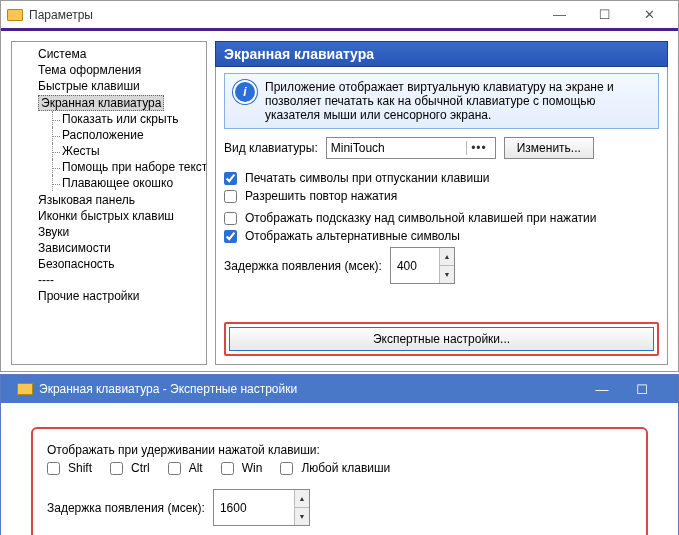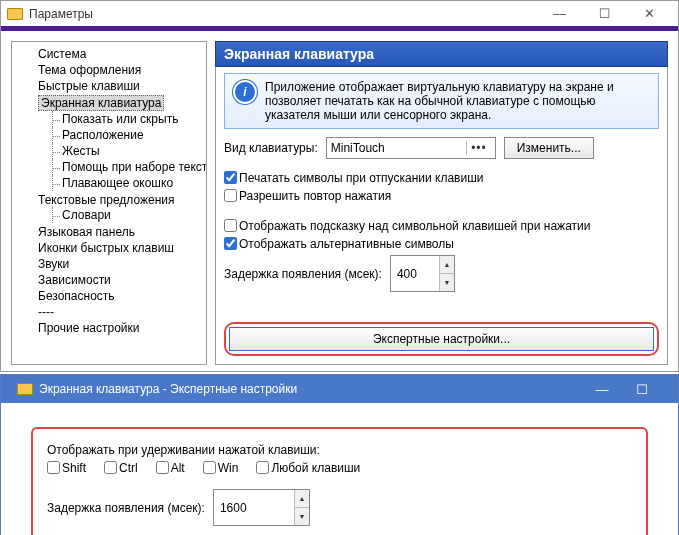--- a/index.html
+++ b/index.html
@@ -14,21 +14,21 @@
     border: 1px solid #999;
     background: #fff;
     position: relative;
   }
   .titlebar-light {
     height: 30px;
     display: flex;
     align-items: center;
     padding: 0 6px;
     background: #fff;
-    border-bottom: 5px solid #4c1d95;
+    border-bottom: 3px solid #4c1d95;
   }
   .titlebar-light .title { margin-left: 6px; color: #333; }
   .titlebar-light .win-controls {
     margin-left: auto;
     display: flex;
     gap: 0;
   }
   .win-btn {
     width: 45px;
     height: 28px;
@@ -142,21 +142,21 @@
   }
   .btn {
     border: 1px solid #888;
     background: linear-gradient(#fdfdfd, #e8e8e8);
     height: 22px;
     padding: 0 12px;
     display: inline-flex;
     align-items: center;
     justify-content: center;
   }
-  .chk { display: flex; gap: 2px; }
+  .chk { display: flex; align-items: center; gap: 8px; }
   .chk input { margin: 0; width: 13px; height: 13px; accent-color: #2a6ed6; }
   .spin {
     border: 1px solid #888;
     height: 37px;
     display: flex;
     align-items: stretch;
     background: #fff;
   }
   .spin .val { padding: 0 6px; display: flex; align-items: center; min-width: 48px; }
   .spin .arrows {
@@ -167,21 +167,21 @@
   .spin .arrows span {
     flex: 1;
     display: flex; align-items: center; justify-content: center;
     font-size: 7px; color: #333;
     background: #efefef;
   }
   .spin .arrows span:first-child { border-bottom: 1px solid #bbb; }
   .expert-btn-wrap {
     margin-top: auto;
     border: 2px solid #d44;
-    border-radius: 10px;
+    border-radius: 2px;
     padding: 3px;
   }
   .expert-btn {
     border: 1px solid #2a6ed6;
     background: linear-gradient(#fdfdfd, #e8e8e8);
     height: 24px;
     display: flex;
     align-items: center;
     justify-content: center;
     width: 100%;
@@ -235,26 +235,20 @@
         <li>
           <span class="sel">Экранная клавиатура</span>
           <ul>
             <li><span>Показать или скрыть</span></li>
             <li><span>Расположение</span></li>
             <li><span>Жесты</span></li>
             <li><span>Помощь при наборе текста</span></li>
             <li><span>Плавающее окошко</span></li>
           </ul>
         </li>
-        <li>
-          <span>Текстовые предложения</span>
-          <ul>
-            <li><span>Словари</span></li>
-          </ul>
-        </li>
         <li><span>Языковая панель</span></li>
         <li><span>Иконки быстрых клавиш</span></li>
         <li><span>Звуки</span></li>
         <li><span>Зависимости</span></li>
         <li><span>Безопасность</span></li>
         <li><span>----</span></li>
         <li><span>Прочие настройки</span></li>
       </ul>
     </div>
 
@@ -281,21 +275,21 @@
           <label class="chk">
             <input type="checkbox" checked="" style="">
             <span>Печатать символы при отпускании клавиши</span>
           </label>
           <label class="chk">
             <input type="checkbox" style="">
             <span>Разрешить повтор нажатия</span>
           </label>
         </div>
 
-        <div style="display:flex;flex-direction:column;gap:4px;margin-top:8px">
+        <div style="display:flex;flex-direction:column;gap:4px;margin-top:0">
           <label class="chk">
             <input type="checkbox" style="">
             <span>Отображать подсказку над символьной клавишей при нажатии</span>
           </label>
           <label class="chk">
             <input type="checkbox" checked="" style="">
             <span>Отображать альтернативные символы</span>
           </label>
           <div class="row">
             <span class="label">Задержка появления (мсек):</span>

